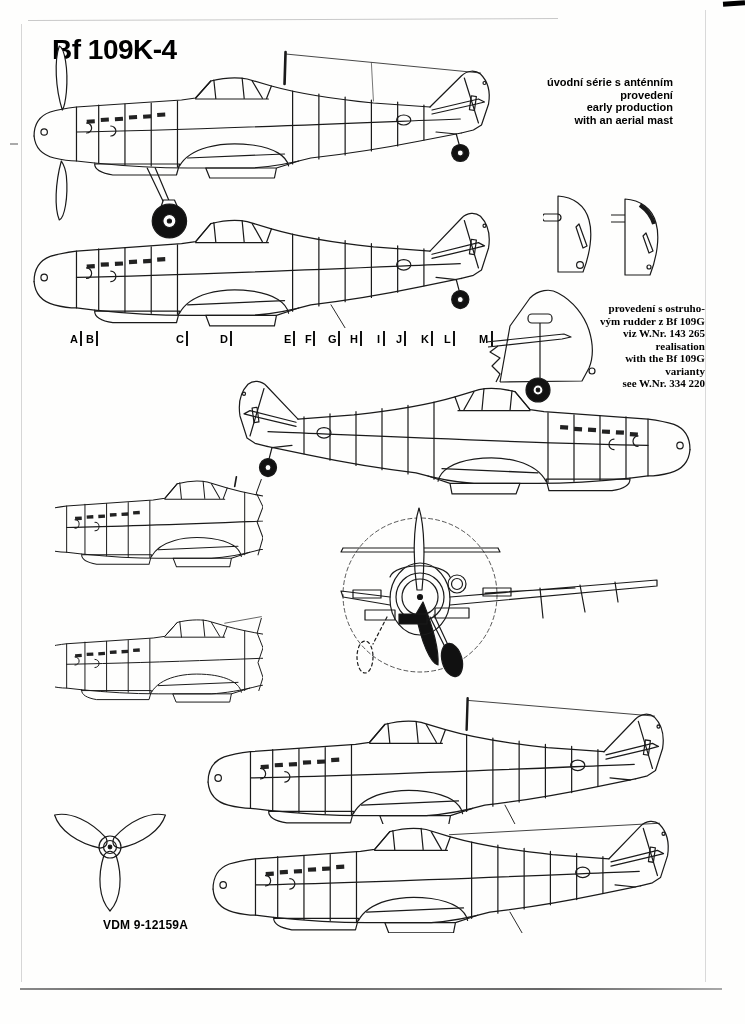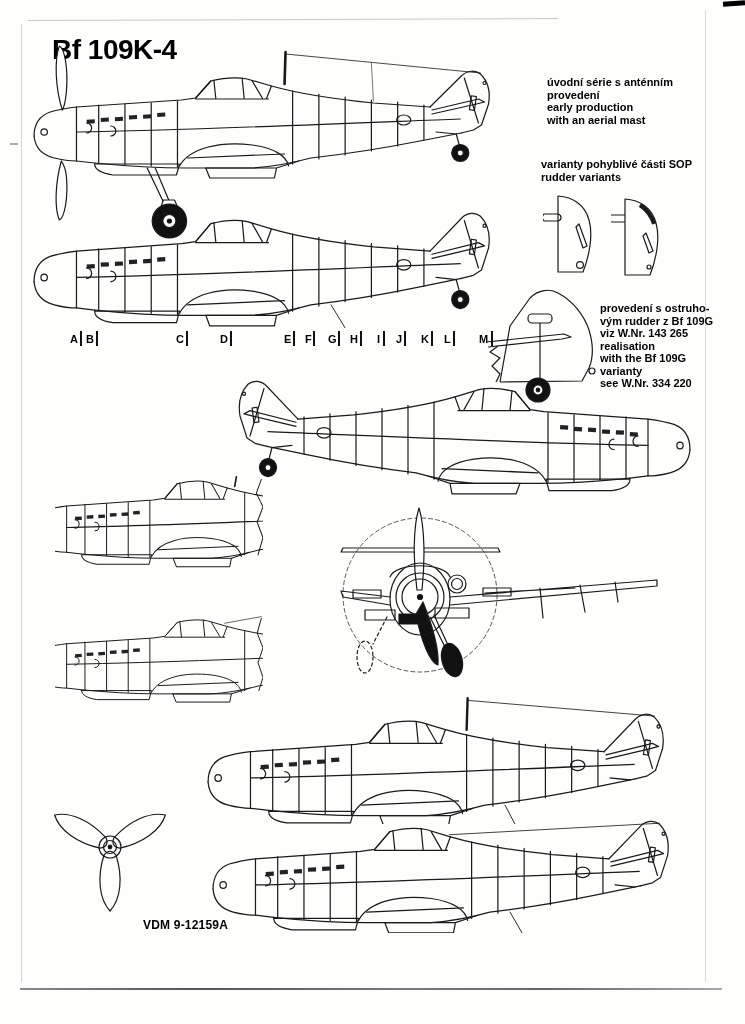--- a/index.html
+++ b/index.html
@@ -1,20 +1,20 @@
 <!DOCTYPE html>
 <html><head>
 <meta charset="utf-8">
 <style>
   html,body{margin:0;padding:0;background:#e8e8e8;}
   .page{position:relative;width:745px;height:1024px;background:#fefefd;overflow:hidden;
         font-family:"Liberation Sans",sans-serif;color:#000;}
   .abs{position:absolute;}
   .title{font-weight:bold;font-size:28px;letter-spacing:-0.5px;}
-  .anno{font-weight:bold;font-size:11px;line-height:12.5px;white-space:nowrap;}
+  .anno{font-weight:bold;font-size:11px;line-height:12.5px;white-space:nowrap;text-align:right;}
   .prop-label{font-weight:bold;font-size:12px;letter-spacing:0.2px;}
   .letters span.lt{position:absolute;font-weight:bold;font-size:11px;top:0;}
   .letters i.tick{position:absolute;top:-2px;width:2.4px;height:15px;background:#111;}
   .edge-line{position:absolute;background:#c9c9c9;}
   .mark-tr{position:absolute;left:723px;top:1px;width:22px;height:5px;background:#000;transform:rotate(-4deg);}
   .smudge{position:absolute;left:20px;top:988px;width:702px;height:2.4px;
           background:linear-gradient(to right,#8a8a8a,#555 25%,#7a7a7a 55%,#666 75%,#a8a8a8);}
 </style>
 </head>
 <body>
@@ -94,37 +94,33 @@
 
   <div class="abs title" style="left:52px;top:34px;">Bf 109K-4</div>
 
   <div class="abs anno" style="left:547px;top:76px;">
     <div>úvodní série s anténním</div>
     <div>provedení</div>
     <div>early production</div>
     <div>with an aerial mast</div>
   </div>
 
-  <div class="abs anno" style="left:541px;top:158px;">
-    <div>varianty pohyblivé části SOP</div>
-    <div>rudder variants</div>
-  </div>
-
-  <div class="abs anno" style="left:600px;top:302px;">
+
+  <div class="abs anno" style="left:600px;top:302px;font-family:Liberation Serif, serif;">
     <div>provedení s ostruho-</div>
     <div>vým rudder z Bf 109G</div>
     <div>viz W.Nr. 143 265</div>
     <div>realisation</div>
     <div>with the Bf 109G</div>
     <div>varianty</div>
     <div>see W.Nr. 334 220</div>
   </div>
 
 
-  <div class="abs prop-label" style="left:103px;top:918px;margin-left:40px;">VDM 9-12159A</div>
+  <div class="abs prop-label" style="left:103px;top:918px;">VDM 9-12159A</div>
 
   <div class="abs letters" style="left:0;top:333px;width:745px;height:18px;">
     <span class="lt" style="left:70px">A</span>
       <i class="tick" style="left:80px"></i>
     <span class="lt" style="left:86px">B</span>
       <i class="tick" style="left:96px"></i>
     <span class="lt" style="left:176px">C</span>
       <i class="tick" style="left:186px"></i>
     <span class="lt" style="left:220px">D</span>
       <i class="tick" style="left:230px"></i>

